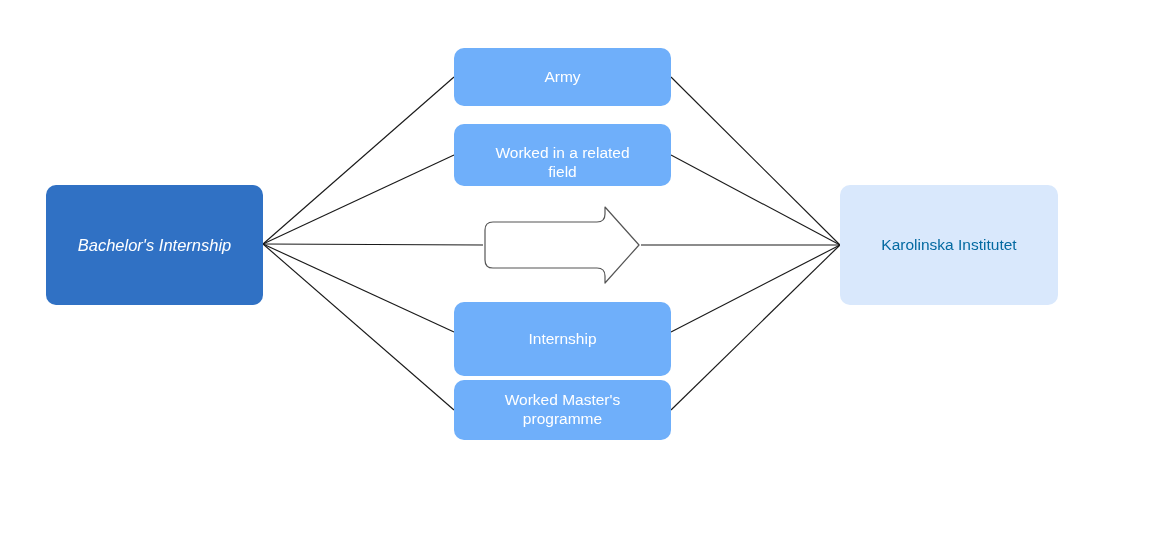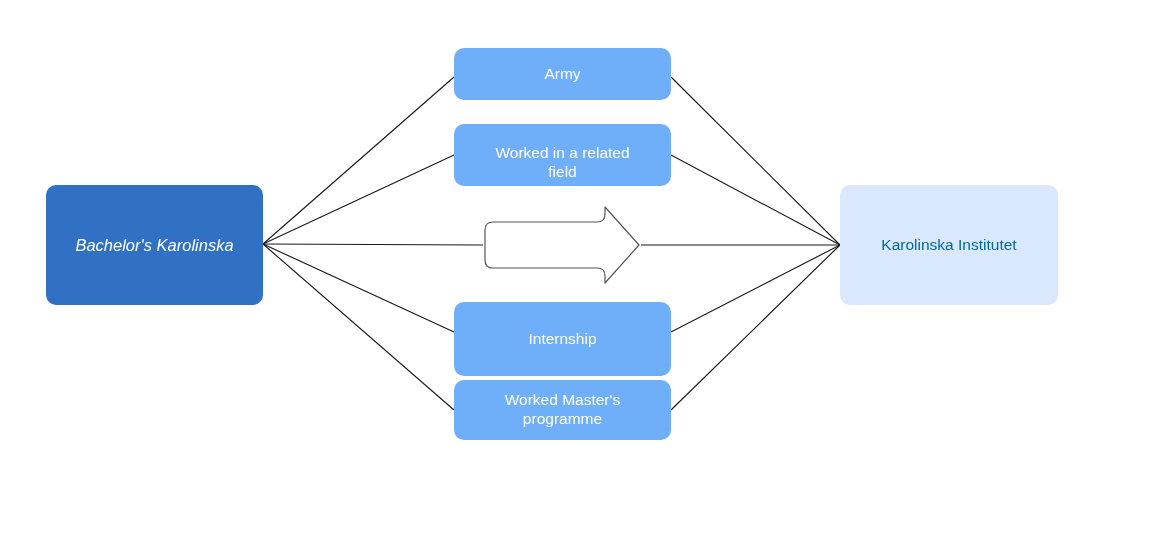--- a/index.html
+++ b/index.html
@@ -47,21 +47,21 @@
     font-style: italic;
     font-size: 16.5px;
   }
   .node-mid {
     left: 454px;
     width: 217px;
     background: #6faffa;
     color: #ffffff;
     font-size: 15.5px;
   }
-  .node-mid-1 { top: 48px;  height: 52px; }
+  .node-mid-1 { top: 48px;  height: 58px; }
   .node-mid-2 { top: 124px; height: 62px; align-items: flex-end; }
   .node-mid-3 { top: 302px; height: 74px; }
   .node-mid-4 { top: 380px; height: 60px; }
   .node-end {
     left: 840px;
     top: 185px;
     width: 218px;
     height: 120px;
     background: #d9e8fc;
     color: #0369a1;
@@ -95,21 +95,21 @@
 
       <path d="M671,77  L840,245"></path>
       <path d="M671,155 L840,245"></path>
       <path d="M641,245 L840,245"></path>
       <path d="M671,332 L840,245"></path>
       <path d="M671,410 L840,245"></path>
     </g>
   </svg>
 
   <div class="node node-start">
-    <span class="node-label">Bachelor's Karolinska</span>
+    <span class="node-label">Bachelor's Internship</span>
   </div>
 
   <div class="node node-mid node-mid-1">
     <span class="node-label">Army</span>
   </div>
 
   <div class="node node-mid node-mid-2">
     <span class="node-label">Worked in a related
 field</span>
   </div>

